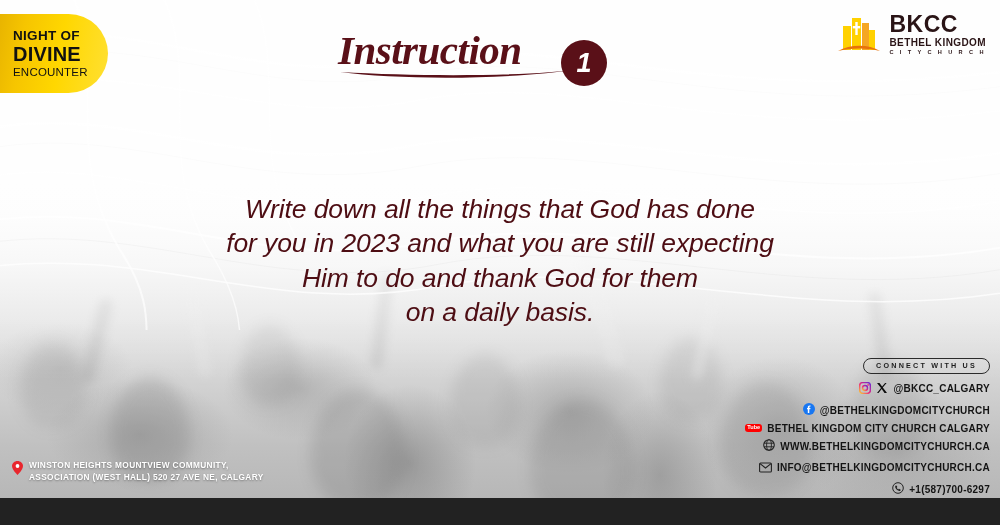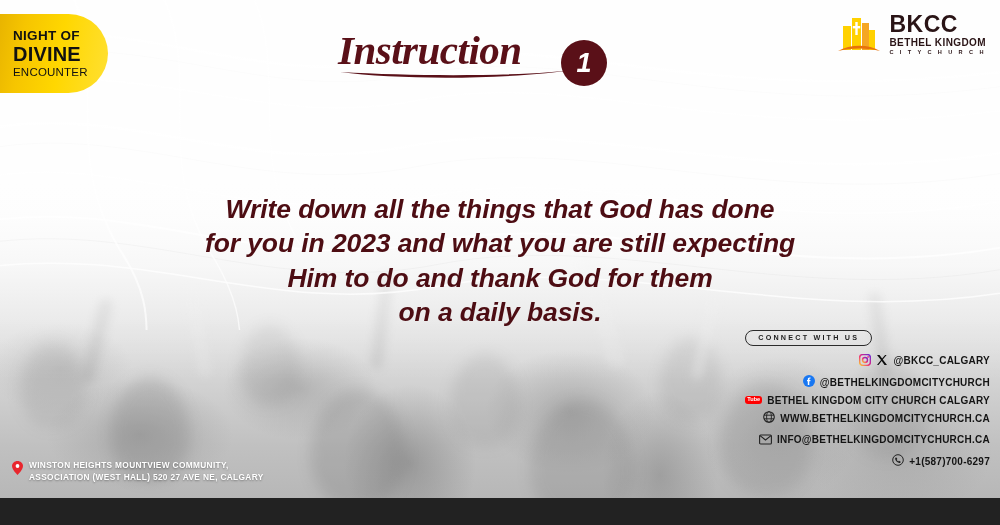--- a/index.html
+++ b/index.html
@@ -77,42 +77,42 @@
   .brand-mark{width:46px;height:48px;position:relative;}
   .brand-text{line-height:1;}
   .bt-1{font-size:23px;font-weight:bold;letter-spacing:.5px;color:#2a1416;}
   .bt-2{font-size:10px;font-weight:bold;letter-spacing:.4px;color:#2a1416;margin-top:2px;}
   .bt-3{font-size:5.6px;font-weight:bold;letter-spacing:2.4px;color:#2a1416;margin-top:2px;}
 
   
   .message{
     position:absolute;left:50%;top:192px;transform:translateX(-50%);
     width:730px;text-align:center;color:#4d0d13;
-    font-size:26.5px;font-weight:bold;font-style:italic;line-height:1.3;
+    font-size:26.5px;font-weight:normal;font-style:italic;line-height:1.3;
     letter-spacing:-.1px;
   }
   .message div{white-space:nowrap;}
 
   
   .address{
     position:absolute;left:12px;bottom:14px;display:flex;align-items:flex-start;gap:6px;
   }
   .pin{flex:0 0 auto;margin-top:1px;}
   .addr-text{color:#fff;font-size:8.3px;font-weight:bold;letter-spacing:.35px;line-height:1.42;
              text-shadow:0 1px 2px rgba(0,0,0,.35);}
 
   
-  .connect{position:absolute;right:10px;bottom:12px;text-align:left;}
+  .connect{position:absolute;right:10px;bottom:0;text-align:right;}
   .connect-pill{
     display:inline-block;border:1px solid #2b2b2b;border-radius:10px;
     padding:2px 12px 3px;font-size:7.2px;font-weight:bold;letter-spacing:2.2px;color:#1d1d1d;
     margin-bottom:6px;
   }
   .c-row{display:flex;align-items:center;justify-content:flex-end;gap:5px;margin-bottom:3.5px;}
-  .c-row:last-child{margin-bottom:16px;}
+  .c-row:last-child{margin-bottom:0;}
   .c-txt{font-size:10px;font-weight:bold;letter-spacing:.25px;color:#141414;white-space:nowrap;}
   .ic{flex:0 0 auto;display:block;}
   .ic-yt{background:#ff0000;border-radius:3px;color:#fff;font-size:5.6px;font-weight:bold;
          padding:1px 2px 1.5px;line-height:1;letter-spacing:0;}
 </style>
 </head>
 <body>
 
 <div class="stage">
 

